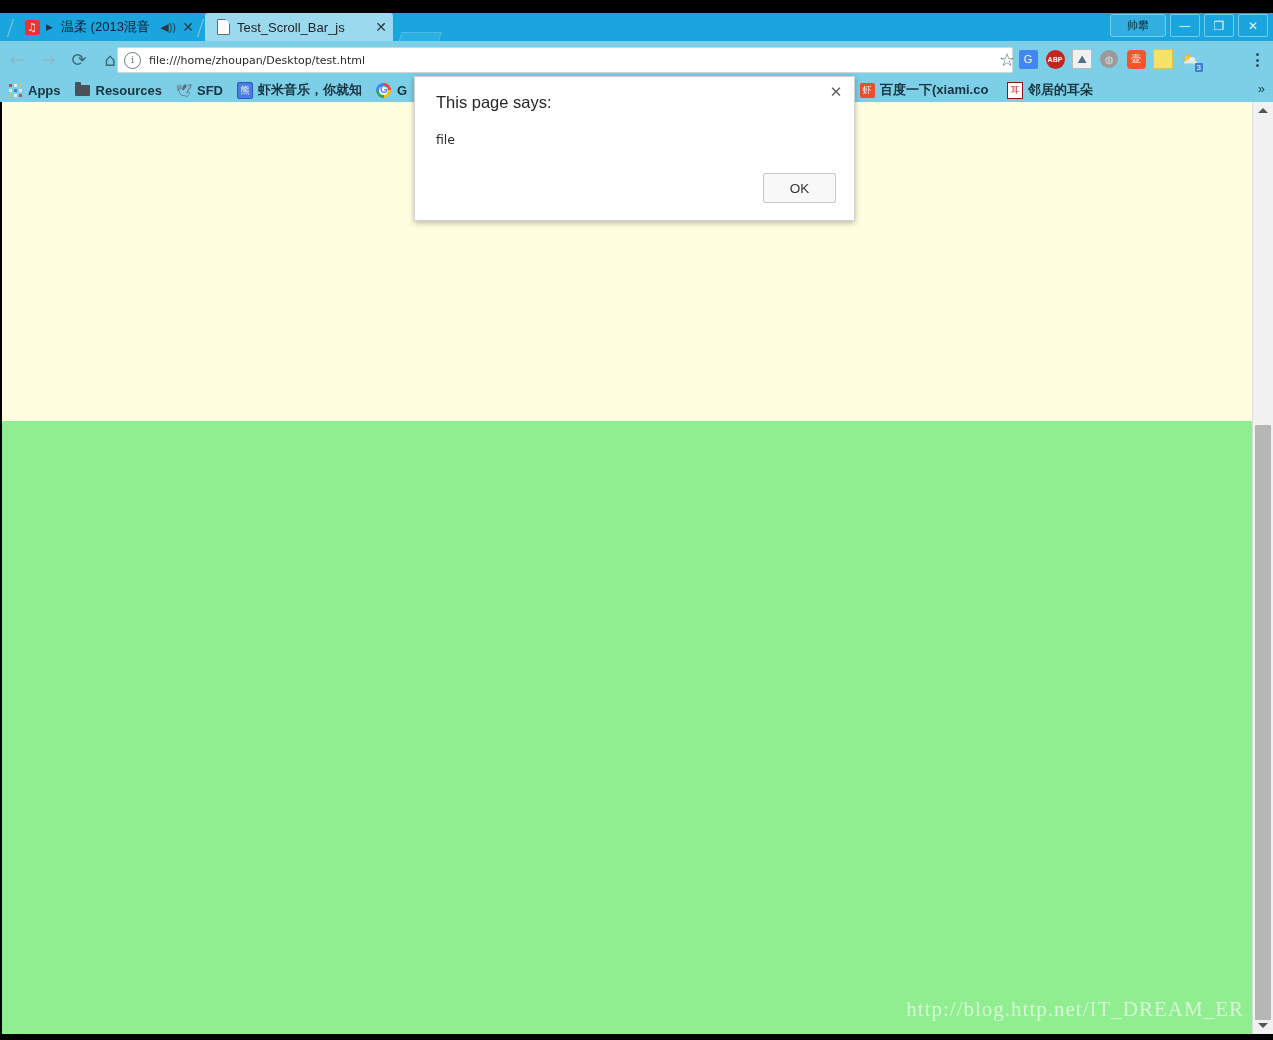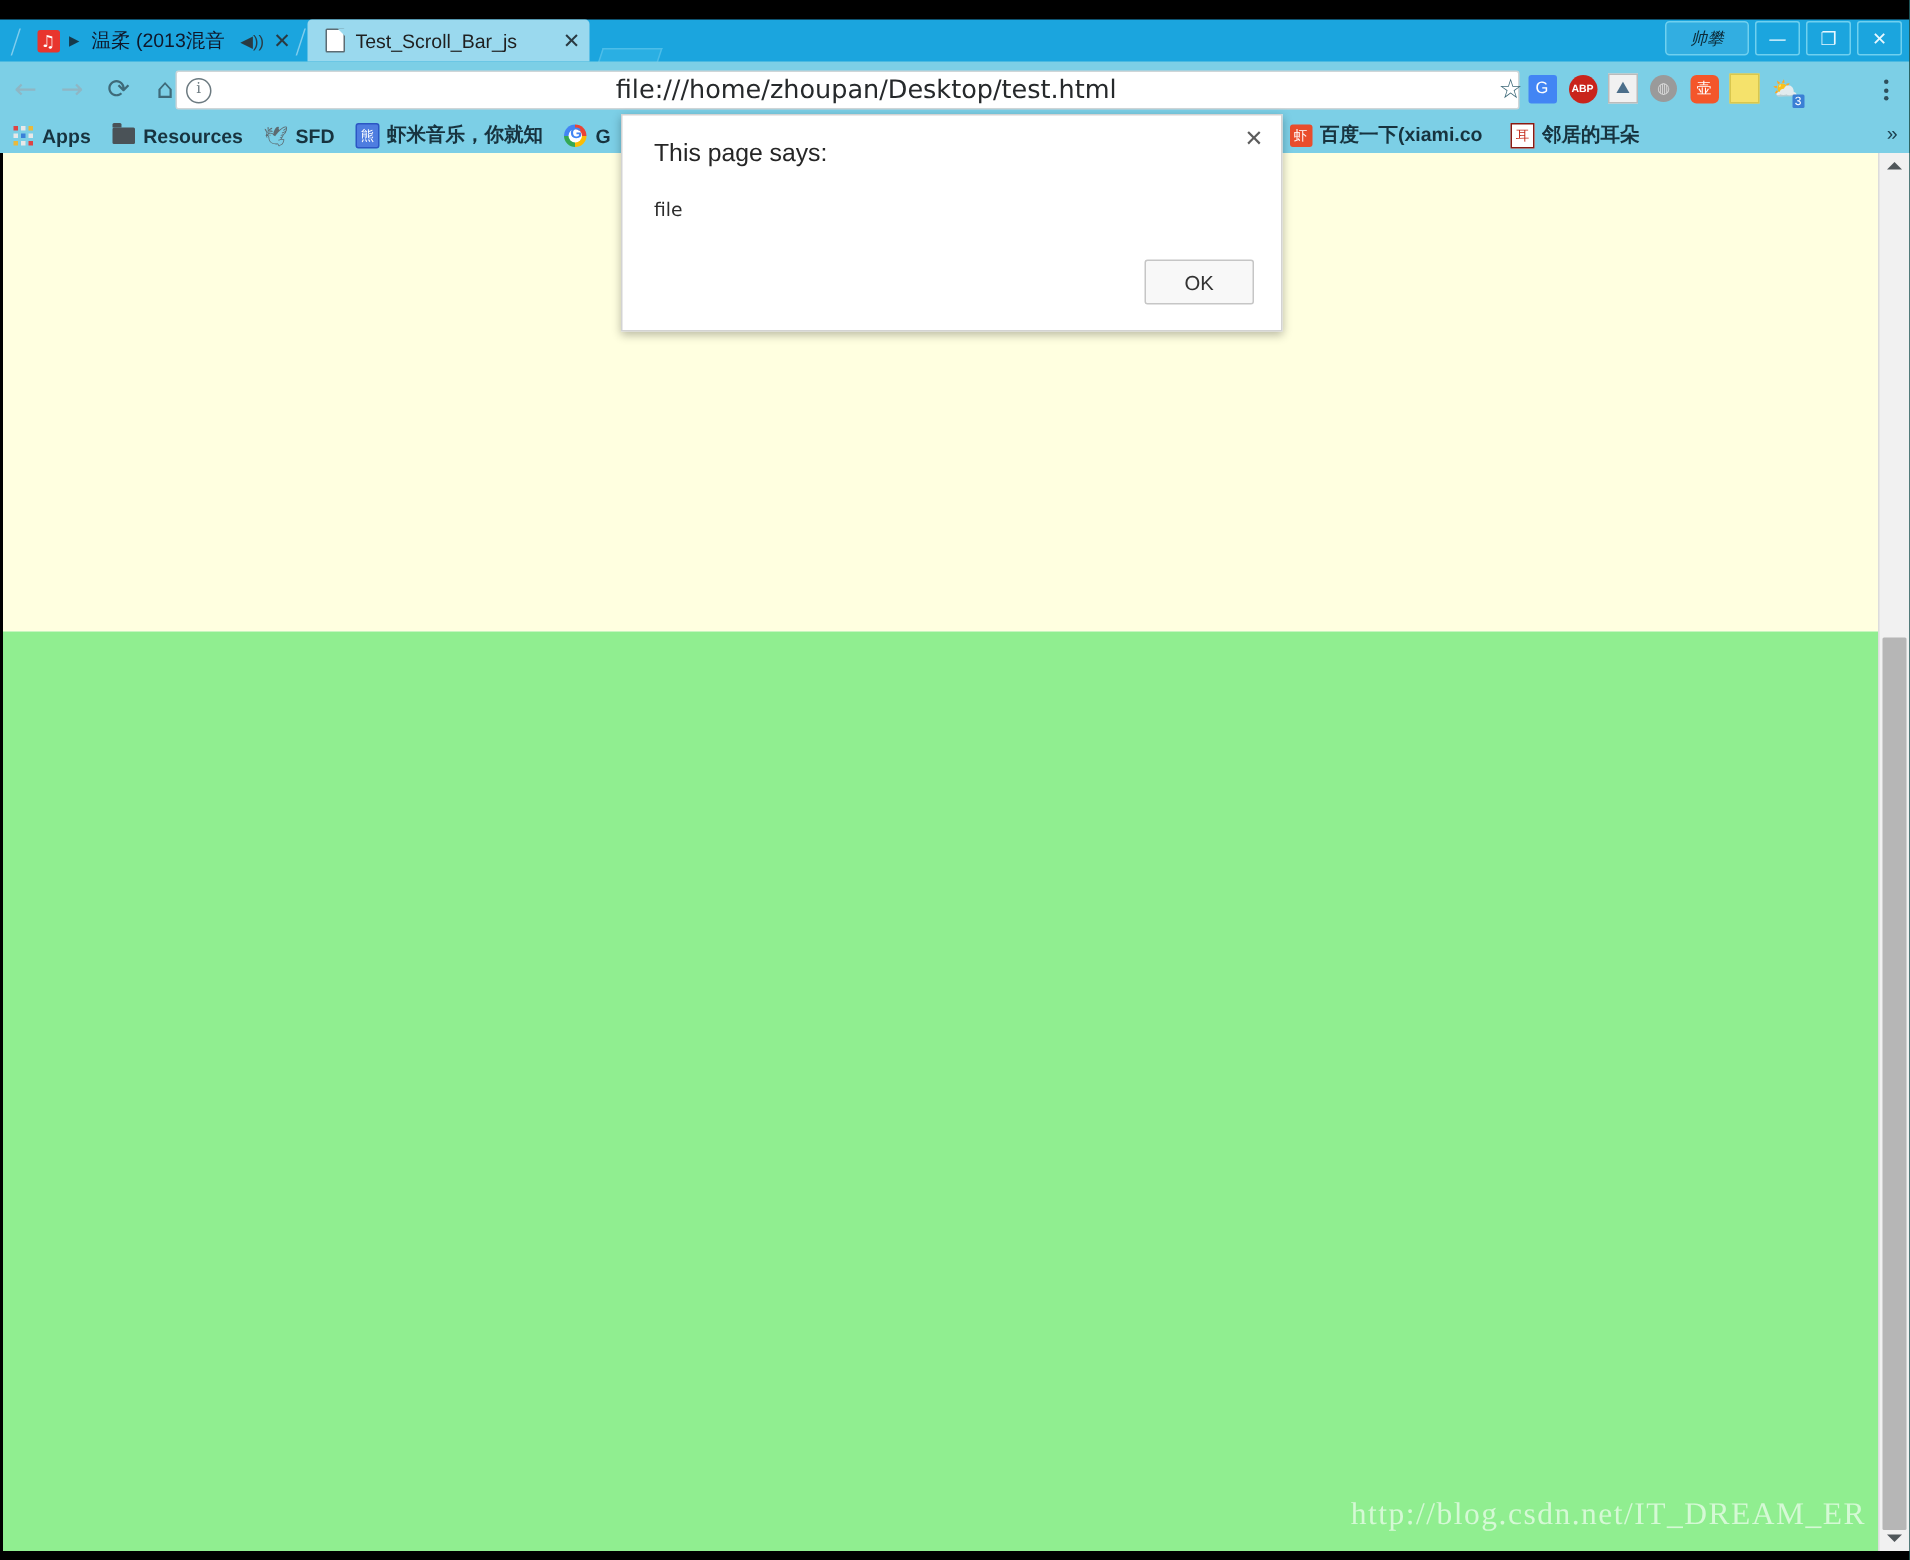--- a/index.html
+++ b/index.html
@@ -128,21 +128,21 @@
     background: #2aafe3;
     border: 1px solid #4dbde8;
     transform: skewX(-18deg);
     border-bottom: none;
     cursor: pointer;
   }
 
   
   .winbtns {
     position: absolute; right: 5px; top: 14px;
-    display: flex; align-items: center; gap: 4px; font-style: italic;
+    display: flex; align-items: center; gap: 4px;
   }
   .userbtn {
     height: 21px;
     min-width: 44px;
     border: 1px solid #6fd0ef;
     border-radius: 3px;
     background: rgba(255,255,255,0.10);
     color: #0c2b39;
     font-size: 11px;
     display: flex; align-items: center; justify-content: center;
@@ -194,25 +194,24 @@
     border: 1.3px solid #6c7a80;
     border-radius: 50%;
     color: #6c7a80;
     font-size: 10px; line-height: 13px;
     text-align: center;
     margin-right: 8px;
     flex: 0 0 15px;
     font-family: "DejaVu Serif", serif;
   }
   .omnibox-url {
-    font-size: 17px;
+    font-size: 11px;
     color: #26292b;
     flex: 1 1 auto;
     font-family: "DejaVu Sans", sans-serif;
-    text-align: center;
   }
   .ext-tray {
     position: absolute; left: 1016px; top: 6px;
     display: flex; align-items: center; gap: 3px;
   }
   .ext {
     width: 24px; height: 24px;
     display: flex; align-items: center; justify-content: center;
     cursor: pointer;
     position: relative;
@@ -576,21 +575,21 @@
           <span class="ear-ico">耳</span>
         </span>
       <span class="bm-label">邻居的耳朵</span>
     </div>
     <div class="bm-overflow">»</div>
   </div>
 
   <div class="viewport">
     <div class="page-yellow" id="band-top" style="background: rgb(255, 255, 224);"></div>
     <div class="page-green" id="band-bottom" style="background: rgb(144, 238, 144);">
-      <div class="watermark">http://blog.csdn.net/IT_DREAM_ER</div>
+      <div class="watermark">http://blog.http.net/IT_DREAM_ER</div>
     </div>
   </div>
 
   <div class="scrollbar">
     <div class="sb-arrow up">
         <span class="tri"></span>
       </div>
     <div class="sb-thumb" id="sb-thumb" style="top: 323px; height: 595px;"></div>
     <div class="sb-arrow down">
         <span class="tri"></span>

